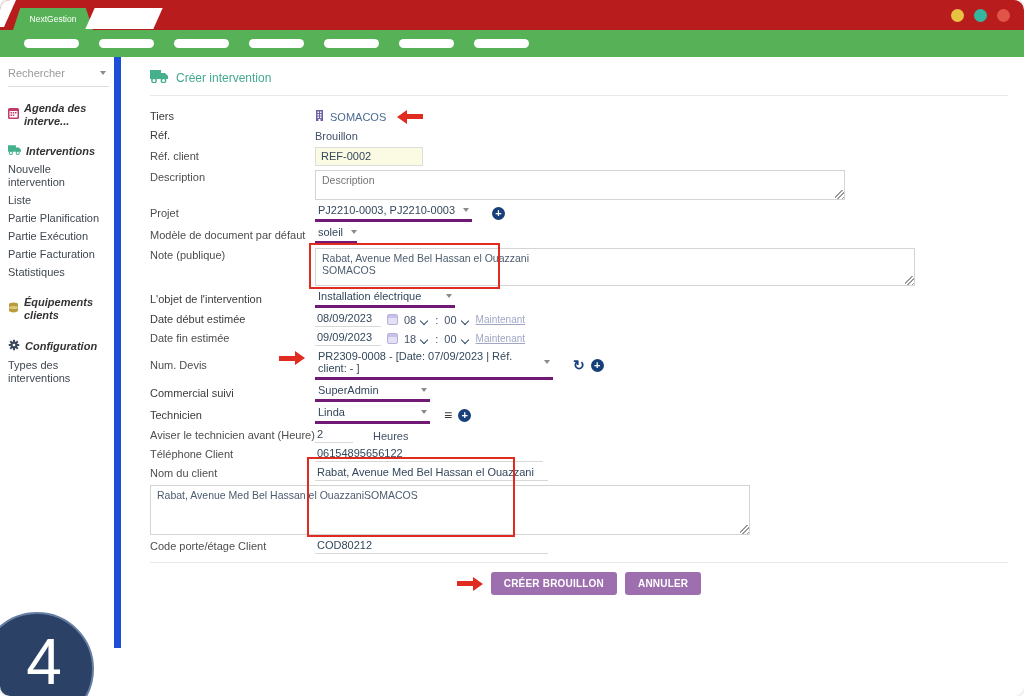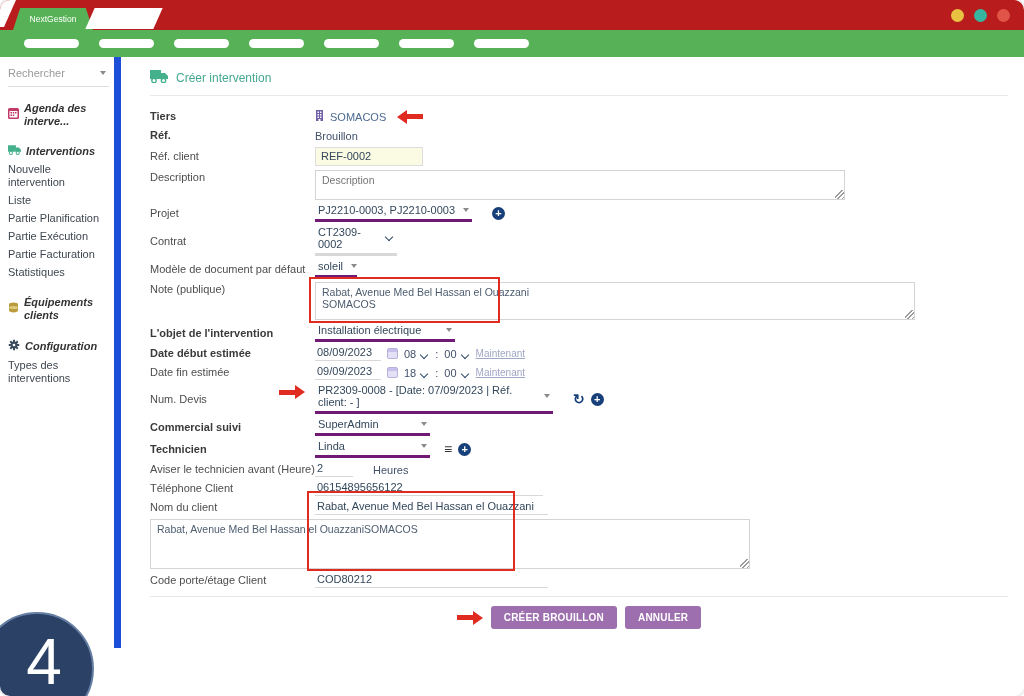--- a/index.html
+++ b/index.html
@@ -38,21 +38,21 @@
 
   
   .main { position:absolute; left:121px; top:57px; right:0; bottom:48px; background:#fff;
     padding:13px 16px 0 29px; overflow:hidden; font-size:11px; }
   .mhead { display:flex; align-items:center; gap:8px; color:#44a890; font-size:12px;
     padding-bottom:9px; border-bottom:1px solid #e9e9e9; margin-bottom:13px; }
 
   .frow { display:flex; align-items:center; margin-bottom:4px; position:relative; color:#42506b; }
   .frow.top { align-items:flex-start; }
   .flabel { width:165px; flex:none; color:#4d4d4d; line-height:15px; }
-  .flabel.b { font-weight:bold; color:#3a3a3a; }
+  .flabel.b { font-weight:normal; color:#3a3a3a; }
   .fval { display:flex; align-items:center; gap:6px; position:relative; min-height:15px; }
   .frow.top .fval { align-items:flex-start; }
 
   .uinput { border:none; border-bottom:1px solid #d8d8d8; font:inherit; font-size:11px;
     color:#33475b; padding:0 2px 2px; background:transparent; }
   .boxinput { border:1px solid #ddd; background:#fbfae3; font:inherit; font-size:11px;
     color:#33475b; padding:2px 5px 3px; width:108px; }
   .ta { border:1px solid #d4d4d4; font:inherit; font-size:10.5px; color:#4c5c6e; padding:3px 6px;
     resize:none; background-repeat:no-repeat; background-position:bottom right; background-size:9px 9px;
     background-image:linear-gradient(315deg, transparent 1px, #9a9a9a 1px, #9a9a9a 2px, transparent 2px,
@@ -241,29 +241,20 @@
       <div class="flabel">Projet</div>
       <div class="fval">
         <span class="sel" style="width:157px">
           <span>PJ2210-0003, PJ2210-0003</span>
           <span class="caret"></span>
         </span>
         <span class="plusic" style="margin-left:14px">+</span>
       </div>
     </div>
 
-    <div class="frow">
-      <div class="flabel">Contrat</div>
-      <div class="fval">
-        <span class="sel" style="width:82px;border-bottom-color:#d8d8d8">
-          <span>CT2309-0002</span>
-          <span class="chev"></span>
-        </span>
-      </div>
-    </div>
 
     <div class="frow">
       <div class="flabel">Modèle de document par défaut</div>
       <div class="fval">
         <span class="sel" style="width:42px">
           <span>soleil</span>
           <span class="caret"></span>
         </span>
       </div>
     </div>

